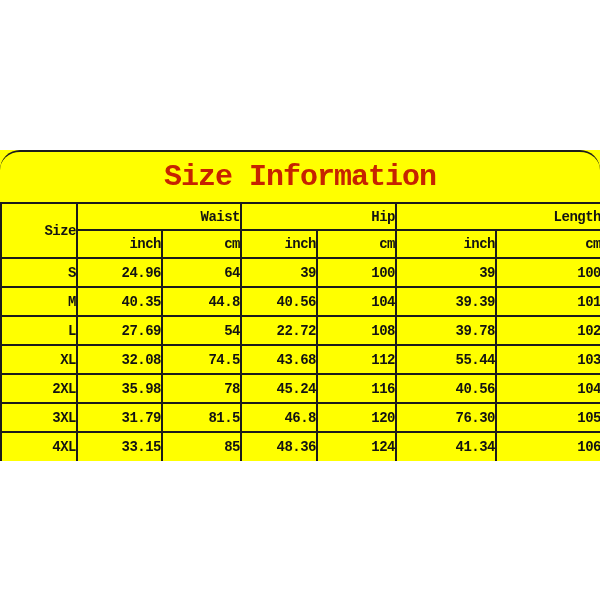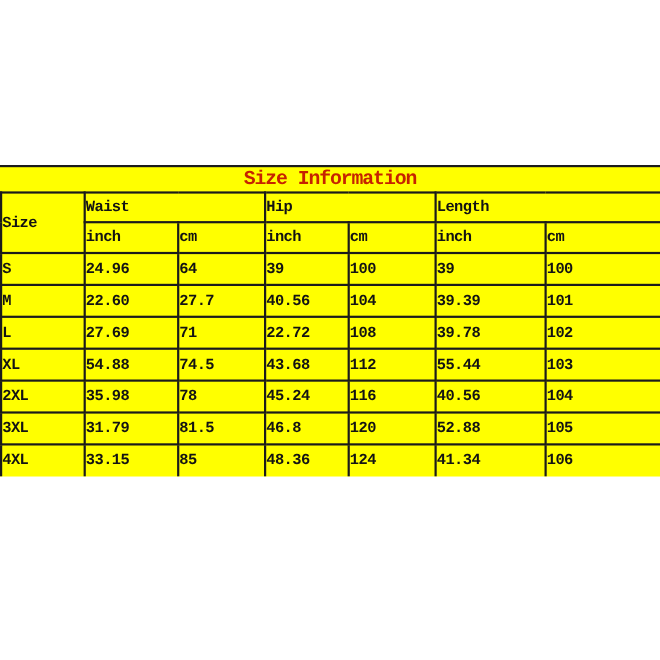--- a/index.html
+++ b/index.html
@@ -22,42 +22,43 @@
     background:var(--bg);
     overflow:hidden;
   }
   .size-chart{
     position:absolute;
     top:150px; left:0;
     width:600px;
     background:var(--table-bg);
   }
   .title-band{
-    height:24px;
+    height:52px;
     display:flex;
     align-items:center;
     justify-content:center;
     border-top:2px solid var(--border-color);
     color:var(--title-color);
     font-weight:bold;
-    font-size:18px;
+    font-size:30px;
     letter-spacing:-1px;
     white-space:pre;
+    border-radius:20px;
   }
   table.size-table{
     width:600px;
     border-collapse:collapse;
     table-layout:fixed;
     background:var(--table-bg);
   }
   table.size-table th,
   table.size-table td{
     border:2px solid var(--border-color);
     padding:0;
-    text-align:left;
+    text-align:right;
     vertical-align:middle;
     font-weight:bold;
     font-size:14px;
     letter-spacing:-0.5px;
     color:var(--text-color);
     overflow:hidden;
   }
   
   table.size-table tr > *:last-child{ border-right:0; }
   table.size-table tr.last-row > td{ border-bottom:0;margin-left:36px; }
@@ -104,39 +105,39 @@
           <td>S</td>
           <td>24.96</td>
           <td>64</td>
           <td>39</td>
           <td>100</td>
           <td>39</td>
           <td>100</td>
         </tr>
         <tr>
           <td>M</td>
-          <td>22.60</td>
-          <td>27.7</td>
+          <td>40.35</td>
+          <td>44.8</td>
           <td>40.56</td>
           <td>104</td>
           <td>39.39</td>
           <td>101</td>
         </tr>
         <tr>
           <td>L</td>
           <td>27.69</td>
-          <td>71</td>
+          <td>54</td>
           <td>22.72</td>
           <td>108</td>
           <td>39.78</td>
           <td>102</td>
         </tr>
         <tr>
           <td>XL</td>
-          <td>54.88</td>
+          <td>32.08</td>
           <td>74.5</td>
           <td>43.68</td>
           <td>112</td>
           <td>55.44</td>
           <td>103</td>
         </tr>
         <tr>
           <td>2XL</td>
           <td>35.98</td>
           <td>78</td>
@@ -144,21 +145,21 @@
           <td>116</td>
           <td>40.56</td>
           <td>104</td>
         </tr>
         <tr>
           <td>3XL</td>
           <td>31.79</td>
           <td>81.5</td>
           <td>46.8</td>
           <td>120</td>
-          <td>52.88</td>
+          <td>76.30</td>
           <td>105</td>
         </tr>
         <tr class="last-row">
           <td>4XL</td>
           <td>33.15</td>
           <td>85</td>
           <td>48.36</td>
           <td>124</td>
           <td>41.34</td>
           <td>106</td>

